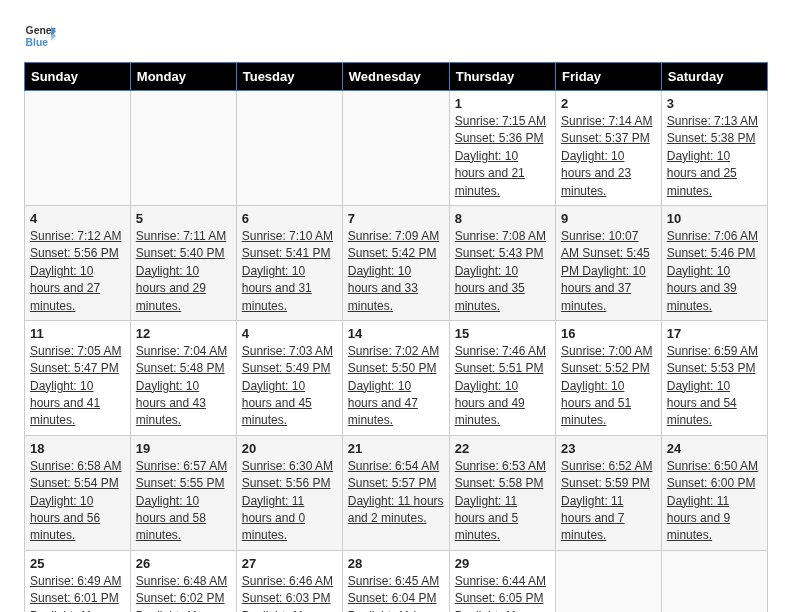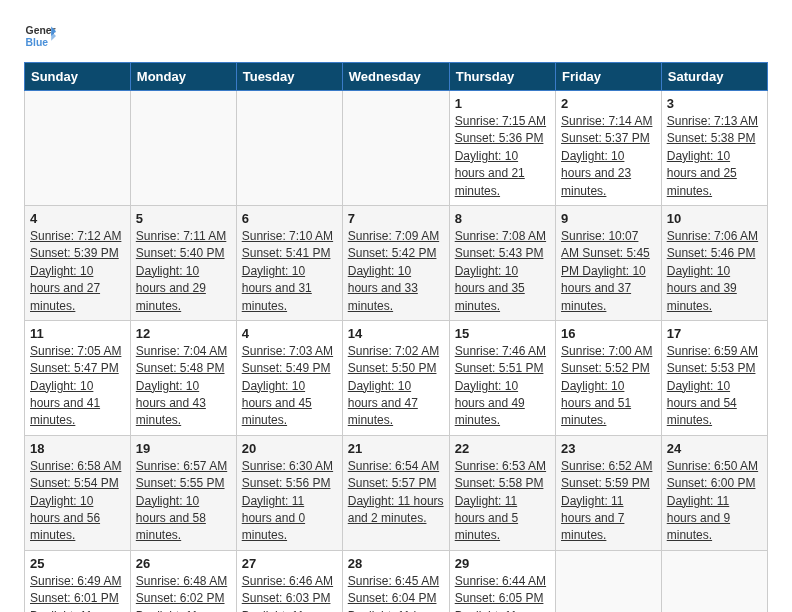--- a/index.html
+++ b/index.html
@@ -38,21 +38,21 @@
       font-size: 15px;
       color: #444;
       margin-top: 2px;
     }
     .calendar {
       width: 100%;
       border-collapse: collapse;
       border: 1px solid #bbb;
     }
     .calendar thead tr {
-      background: #0c4a6e;
+      background: #000000;
       border-radius: 9px;
     }
     .calendar thead th {
       color: #fff;
       font-size: 13px;
       font-weight: bold;
       padding: 6px 6px;
       border: 1px solid #3a7bc8;
       text-align: left;
     }
@@ -145,21 +145,21 @@
           <div class="day-info">Sunrise: 7:13 AM
 Sunset: 5:38 PM
 Daylight: 10 hours
 and 25 minutes.</div>
         </td>
       </tr>
       <tr class="row-shade">
         <td>
           <div class="day-number">4</div>
           <div class="day-info">Sunrise: 7:12 AM
-Sunset: 5:39 PM
+Sunset: 5:56 PM
 Daylight: 10 hours
 and 27 minutes.</div>
         </td>
         <td>
           <div class="day-number">5</div>
           <div class="day-info">Sunrise: 7:11 AM
 Sunset: 5:40 PM
 Daylight: 10 hours
 and 29 minutes.</div>
         </td>

